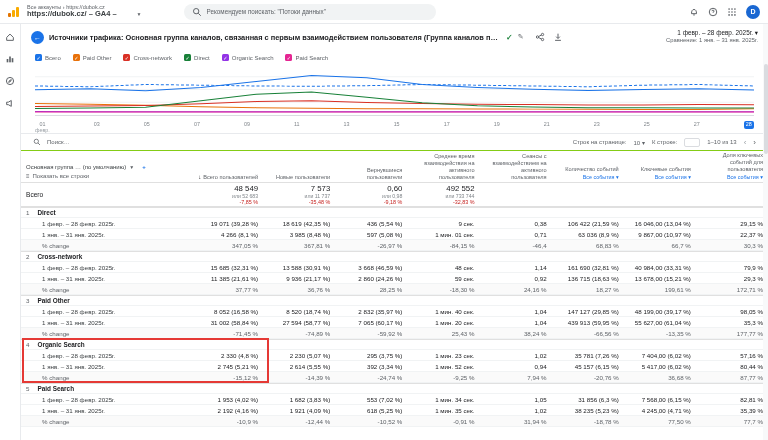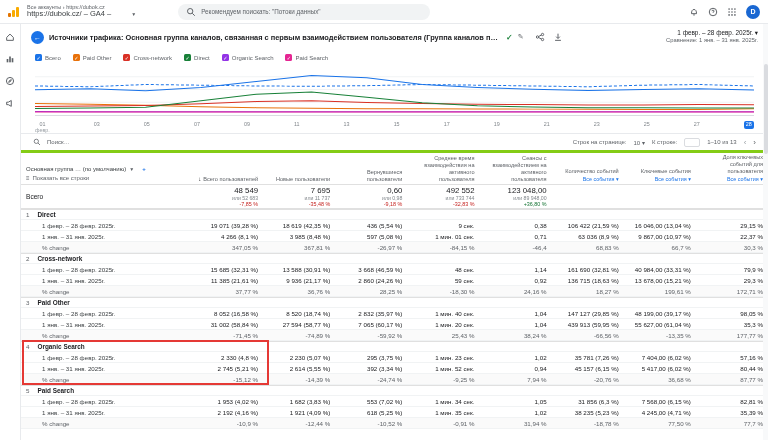--- a/index.html
+++ b/index.html
@@ -7,21 +7,21 @@
 body{background:#fff;font-family:"Liberation Sans",sans-serif;color:#202124}
 
 .topbar{height:24px;display:flex;align-items:center;border-bottom:1px solid #e8eaed;padding:0 8px;gap:8px}
 .ga-logo{display:flex;align-items:flex-end;gap:1px;height:10px}
 .ga-logo i{display:block;width:3px;background:#f9ab00;border-radius:1px}
 .ga-logo i:nth-child(1){height:4px;background:#e37400}
 .ga-logo i:nth-child(2){height:7px}
 .ga-logo i:nth-child(3){height:10px}
 .propbox{line-height:1.1}
 .crumb{font-size:5.5px;color:#5f6368}
-.propname{font-size:7.5px;color:#3c4043;font-weight:normal;display:flex;gap:20px;align-items:center}
+.propname{font-size:7.5px;color:#3c4043;font-weight:bold;display:flex;gap:20px;align-items:center}
 .caret{color:#5f6368;font-size:5px}
 .searchpill{width:252px;height:16px;background:#f1f3f4;border-radius:8px;display:flex;align-items:center;gap:5px;padding:0 8px;font-size:6.3px;color:#5f6368;margin-left:34px}
 .top-icons{margin-left:auto;display:flex;gap:9px;align-items:center}
 svg.ic{width:10px;height:10px;stroke:#5f6368;fill:none;stroke-width:1.2}
 .avatar{width:14px;height:14px;border-radius:50%;background:#1967d2;color:#fff;font-size:7px;display:flex;align-items:center;justify-content:center;font-weight:bold}
 
 .main{display:flex;height:416px}
 .rail{width:21px;border-right:1px solid #e8eaed;display:flex;flex-direction:column;align-items:center;padding-top:8px;gap:12px}
 .content{flex:1;display:flex;flex-direction:column;overflow:hidden;position:relative}
 
@@ -43,21 +43,21 @@
 .tick{text-align:center;line-height:1.15}
 .tick .sub{display:block;color:#9aa0a6}
 .endpill{background:#1a73e8;color:#fff;border-radius:2px;padding:0 2px;line-height:1.4}
 
 .controls{height:17px;display:flex;align-items:center;padding:0 12px;border-top:1px solid #e8eaed;font-size:6px;color:#5f6368;gap:6px;flex:0 0 auto}
 .ctrl-right{margin-left:auto;display:flex;align-items:center;gap:7px}
 .goto-box{width:16px;height:9px;border:1px solid #dadce0;border-radius:2px}
 .chev{font-size:8px;color:#9aa0a6;cursor:pointer}
 .chev.on{color:#5f6368}
 
-.table{flex:1;border-top:3px solid #84cc16;overflow:hidden}
+.table{flex:1;border-top:1px solid #84cc16;overflow:hidden}
 .trow{display:grid;grid-template-columns:170px repeat(8,1fr);align-items:center;border-bottom:1px solid #f1f3f4;min-height:11px}
 .cell{padding:1px 5px;font-size:6.2px;overflow:hidden}
 .val{text-align:right;color:#202124}
 .thead{border-bottom:1px solid #e0e0e0;align-items:end}
 .hcell{text-align:right;font-size:5.6px;color:#5f6368;line-height:1.25}
 .sort{color:#202124;margin-right:2px;font-size:6px}
 .hsub{color:#1a73e8;font-size:5.4px;margin-top:1px}
 .dimh{font-size:6px;color:#3c4043;line-height:1.5}
 .dimsel{display:flex;align-items:center;gap:3px}
 .plus{color:#1a73e8;font-weight:bold;margin-left:5px}
@@ -275,38 +275,33 @@
           </div>
         <div>
             <div class="trow totals">
               <div class="cell lab"><span>Всего</span></div>
               <div class="cell val">
                 <div class="tv">48 549</div>
                 <div class="ts">или 52 683</div>
                 <div class="tc neg">-7,85 %</div>
               </div>
               <div class="cell val">
-                <div class="tv">7 695</div>
+                <div class="tv">7 573</div>
                 <div class="ts">или 11 737</div>
                 <div class="tc neg">-35,48 %</div>
               </div>
               <div class="cell val">
                 <div class="tv">0,60</div>
                 <div class="ts">или 0,98</div>
                 <div class="tc neg">-9,18 %</div>
               </div>
               <div class="cell val">
                 <div class="tv">492 552</div>
                 <div class="ts">или 733 744</div>
                 <div class="tc neg">-32,83 %</div>
-              </div>
-              <div class="cell val">
-                <div class="tv">123 048,00</div>
-                <div class="ts">или 89 948,00</div>
-                <div class="tc pos">+36,80 %</div>
               </div>
             </div>
             <div class="group">
               <div class="trow ghead">
                 <div class="cell lab"><span class="gnum">1</span><span class="gname">Direct</span></div>
                 <div class="cell val"></div>
                 <div class="cell val"></div>
                 <div class="cell val"></div>
                 <div class="cell val"></div>
                 <div class="cell val"></div>

